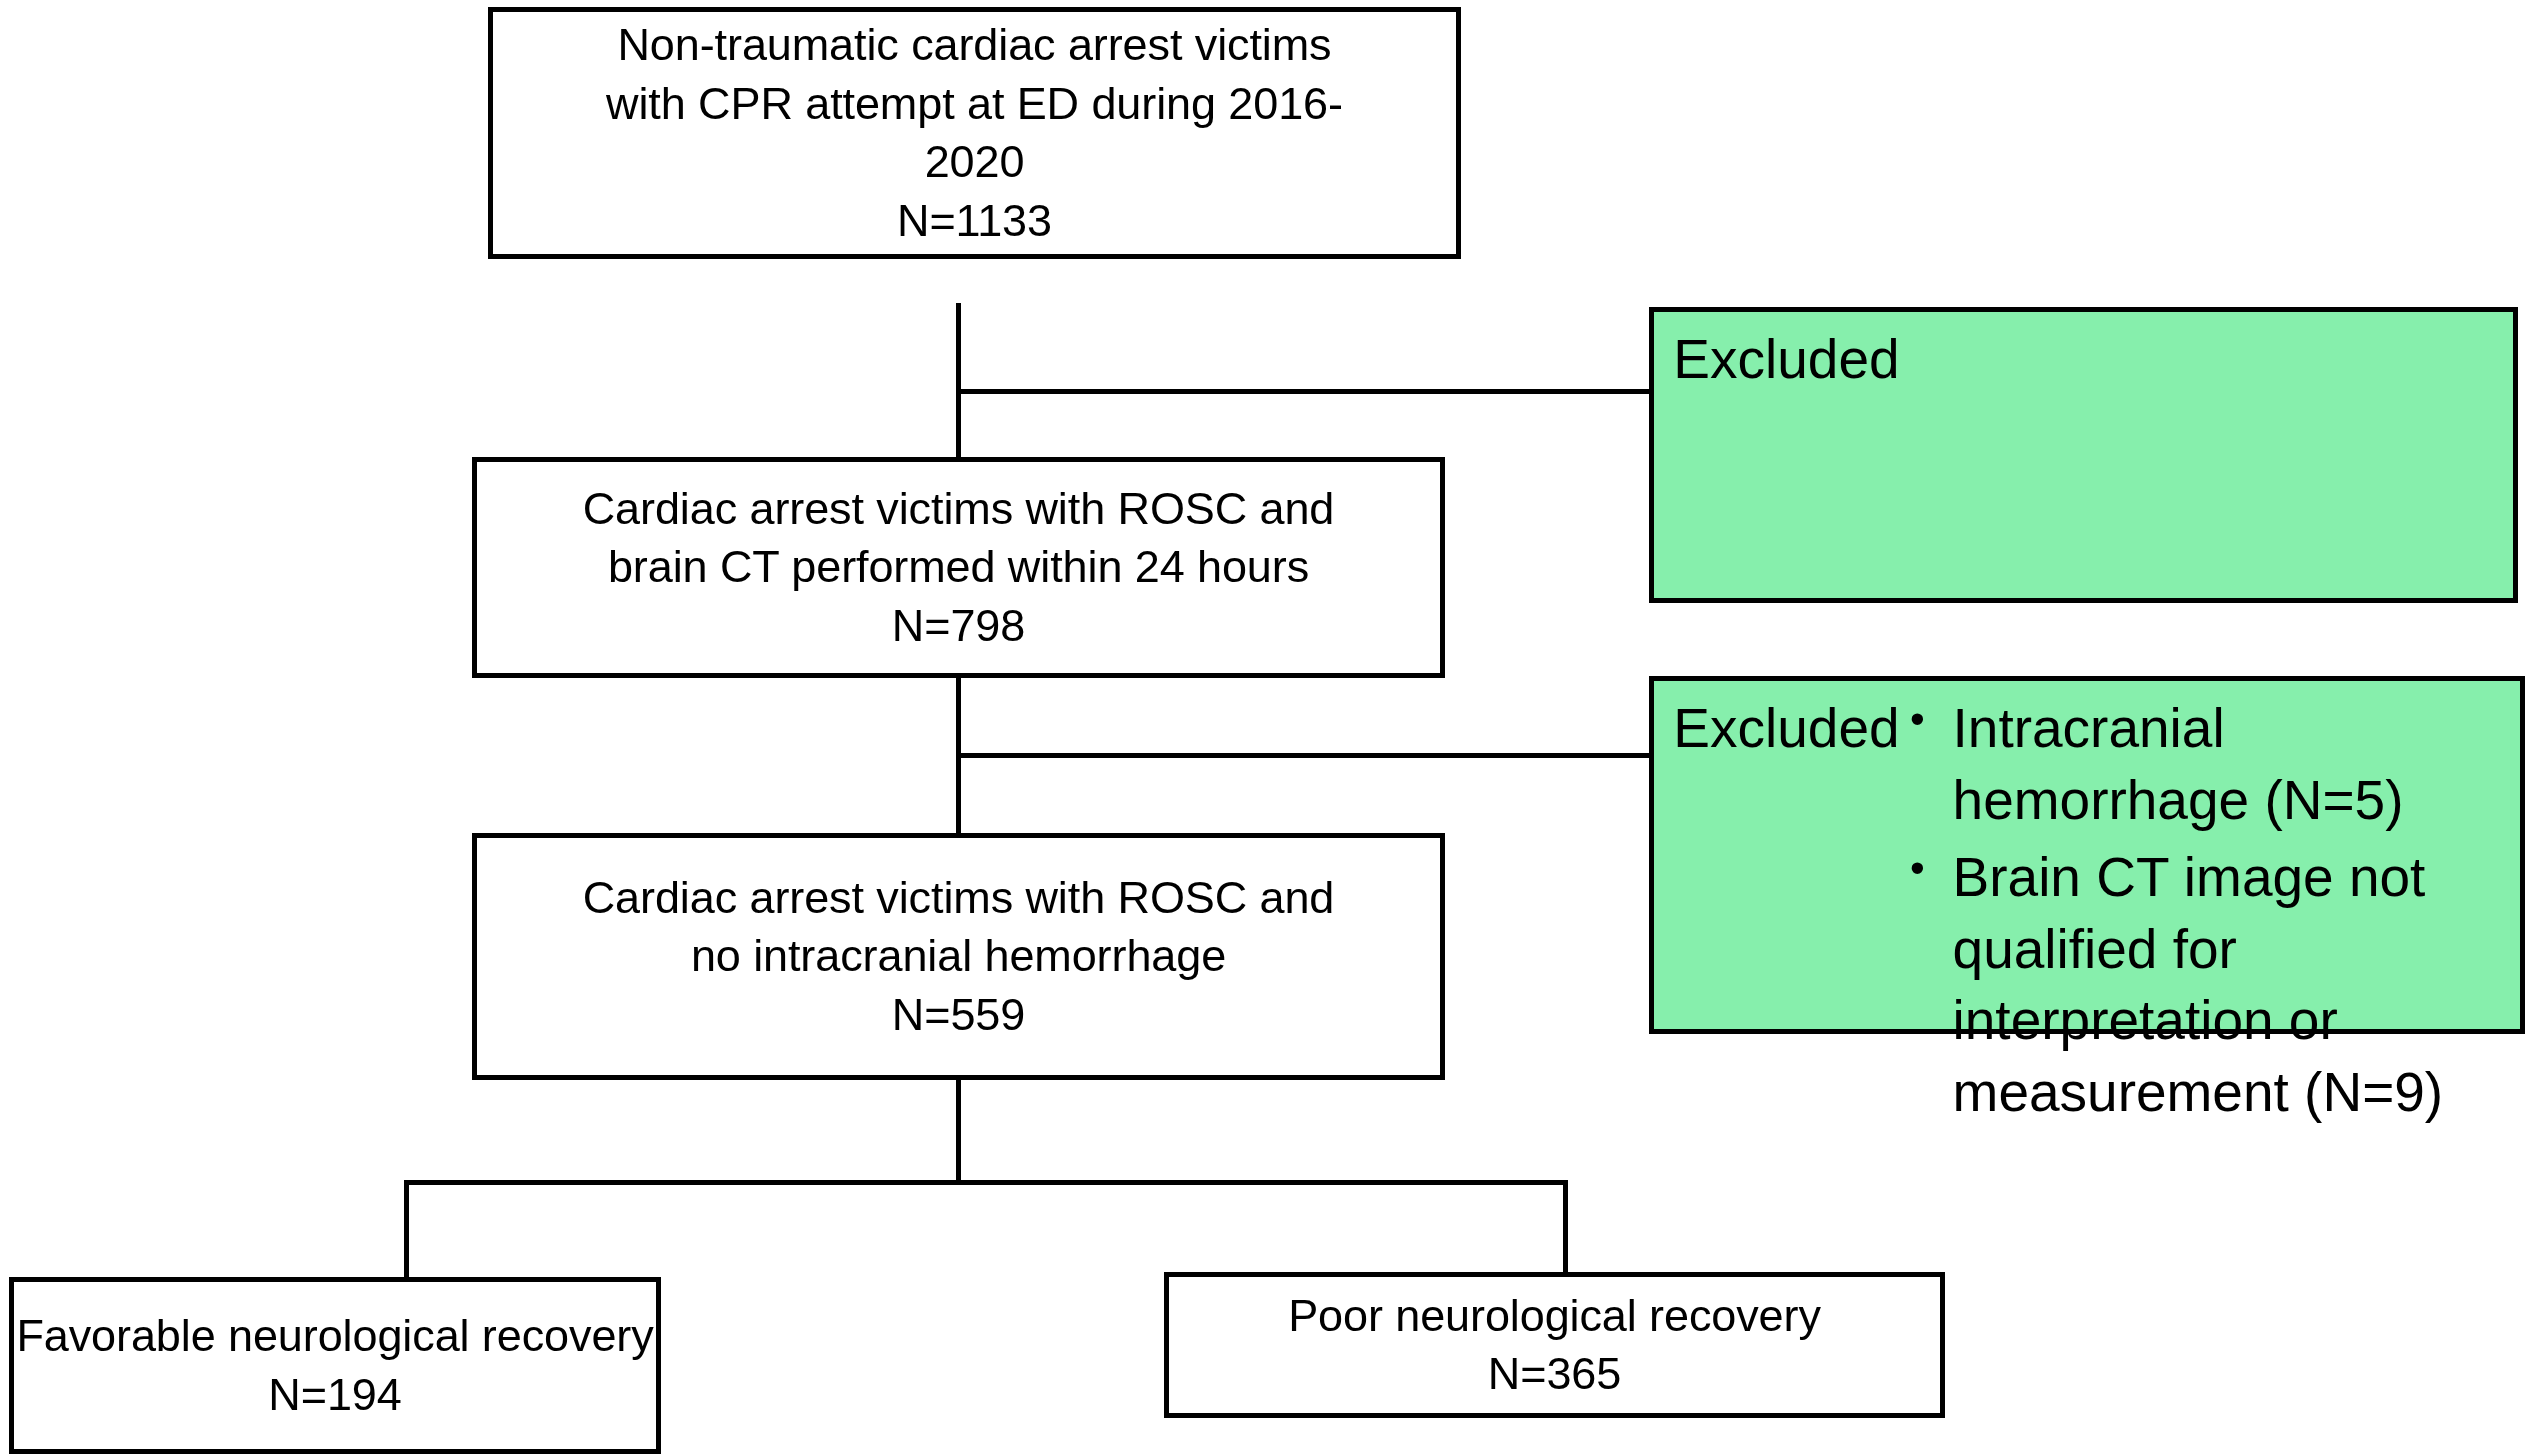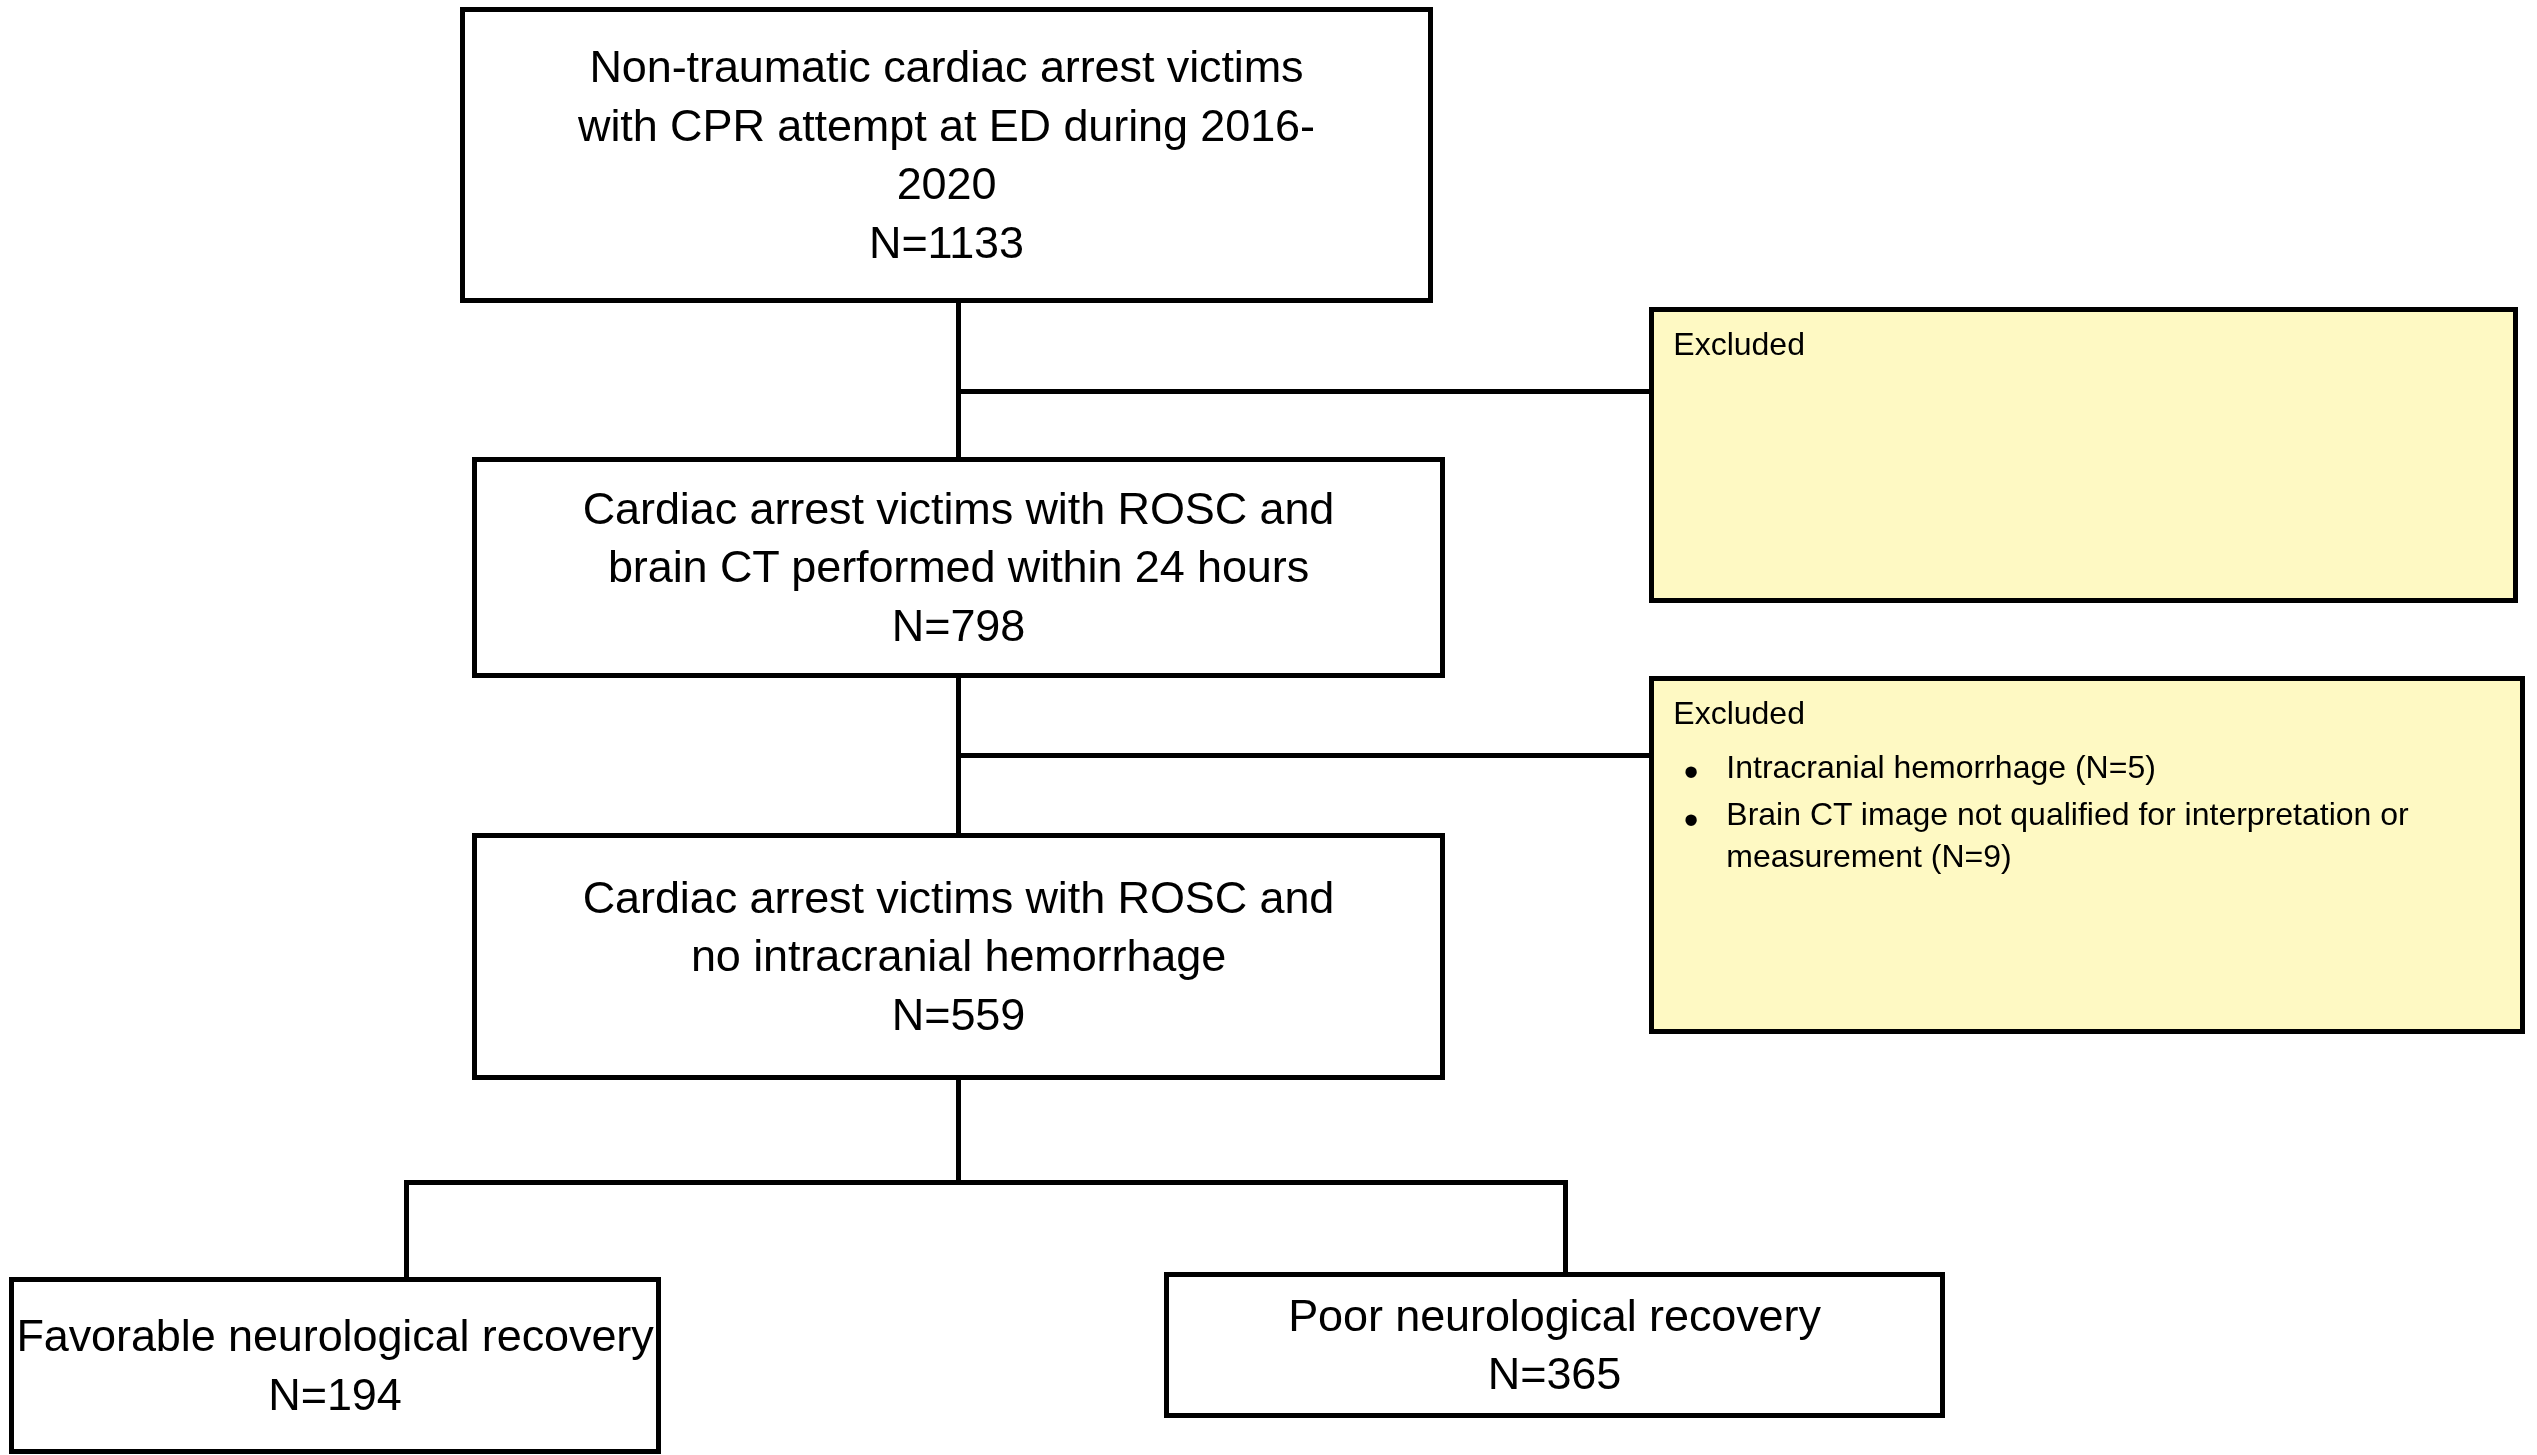--- a/index.html
+++ b/index.html
@@ -42,27 +42,27 @@
   .node-box .line {
     display: block;
     white-space: nowrap;
   }
 
   
   .excl-box {
     position: absolute;
     box-sizing: border-box;
     border: 5.2px solid #000000;
-    background: #fef9c3;
+    background: #86efac;
     text-align: left;
-    font-size: 32px;
+    font-size: 55px;
     line-height: 1.30;
     padding: 12px 13.4px 12px 19.3px;
     display: flex;
-    flex-direction: column;
+    flex-direction: row;
     justify-content: flex-start;
   }
   .excl-title {
     display: block;
     margin-bottom: 12px;
   }
   .excl-list {
     list-style: none;
     margin: 0;
     padding: 0;
@@ -102,21 +102,21 @@
   <div class="conn-h" style="left:956px; top:389px; width:695px;"></div>
 
   <div class="conn-v" style="left:956px; top:675px; height:160px;"></div>
   <div class="conn-h" style="left:956px; top:753px; width:695px;"></div>
 
   <div class="conn-v" style="left:956px; top:1078px; height:106px;"></div>
   <div class="conn-h" style="left:404px; top:1180px; width:1164px;"></div>
   <div class="conn-v" style="left:404px; top:1180px; height:100px;"></div>
   <div class="conn-v" style="left:1563px; top:1180px; height:94px;"></div>
 
-  <div class="node-box" style="left:460px; top:7.4px; width:973px; height:296px;">
+  <div class="node-box" style="left:488px; top:7.4px; width:973px; height:252px;">
     <span class="line">Non-traumatic cardiac arrest victims</span>
     <span class="line">with CPR attempt at ED during 2016-</span>
     <span class="line">2020</span>
     <span class="line">N=1133</span>
   </div>
 
   <div class="node-box" style="left:472px; top:457px; width:973px; height:221px;">
     <span class="line">Cardiac arrest victims with ROSC and</span>
     <span class="line">brain CT performed within 24 hours</span>
     <span class="line">N=798</span>

